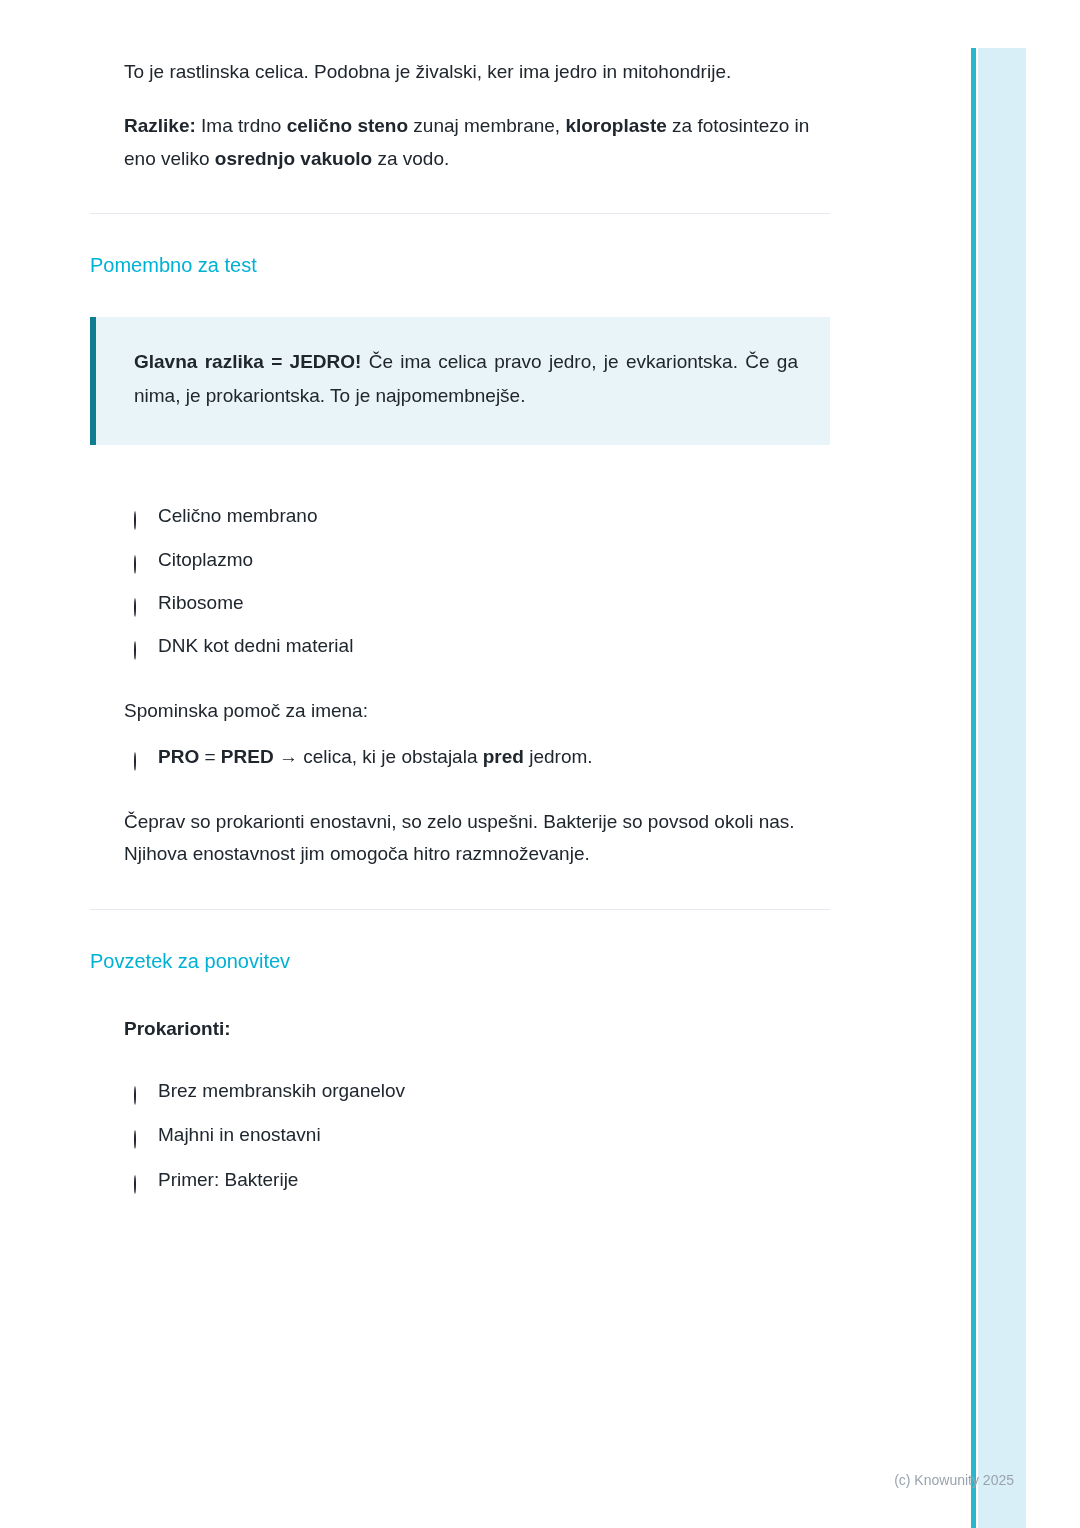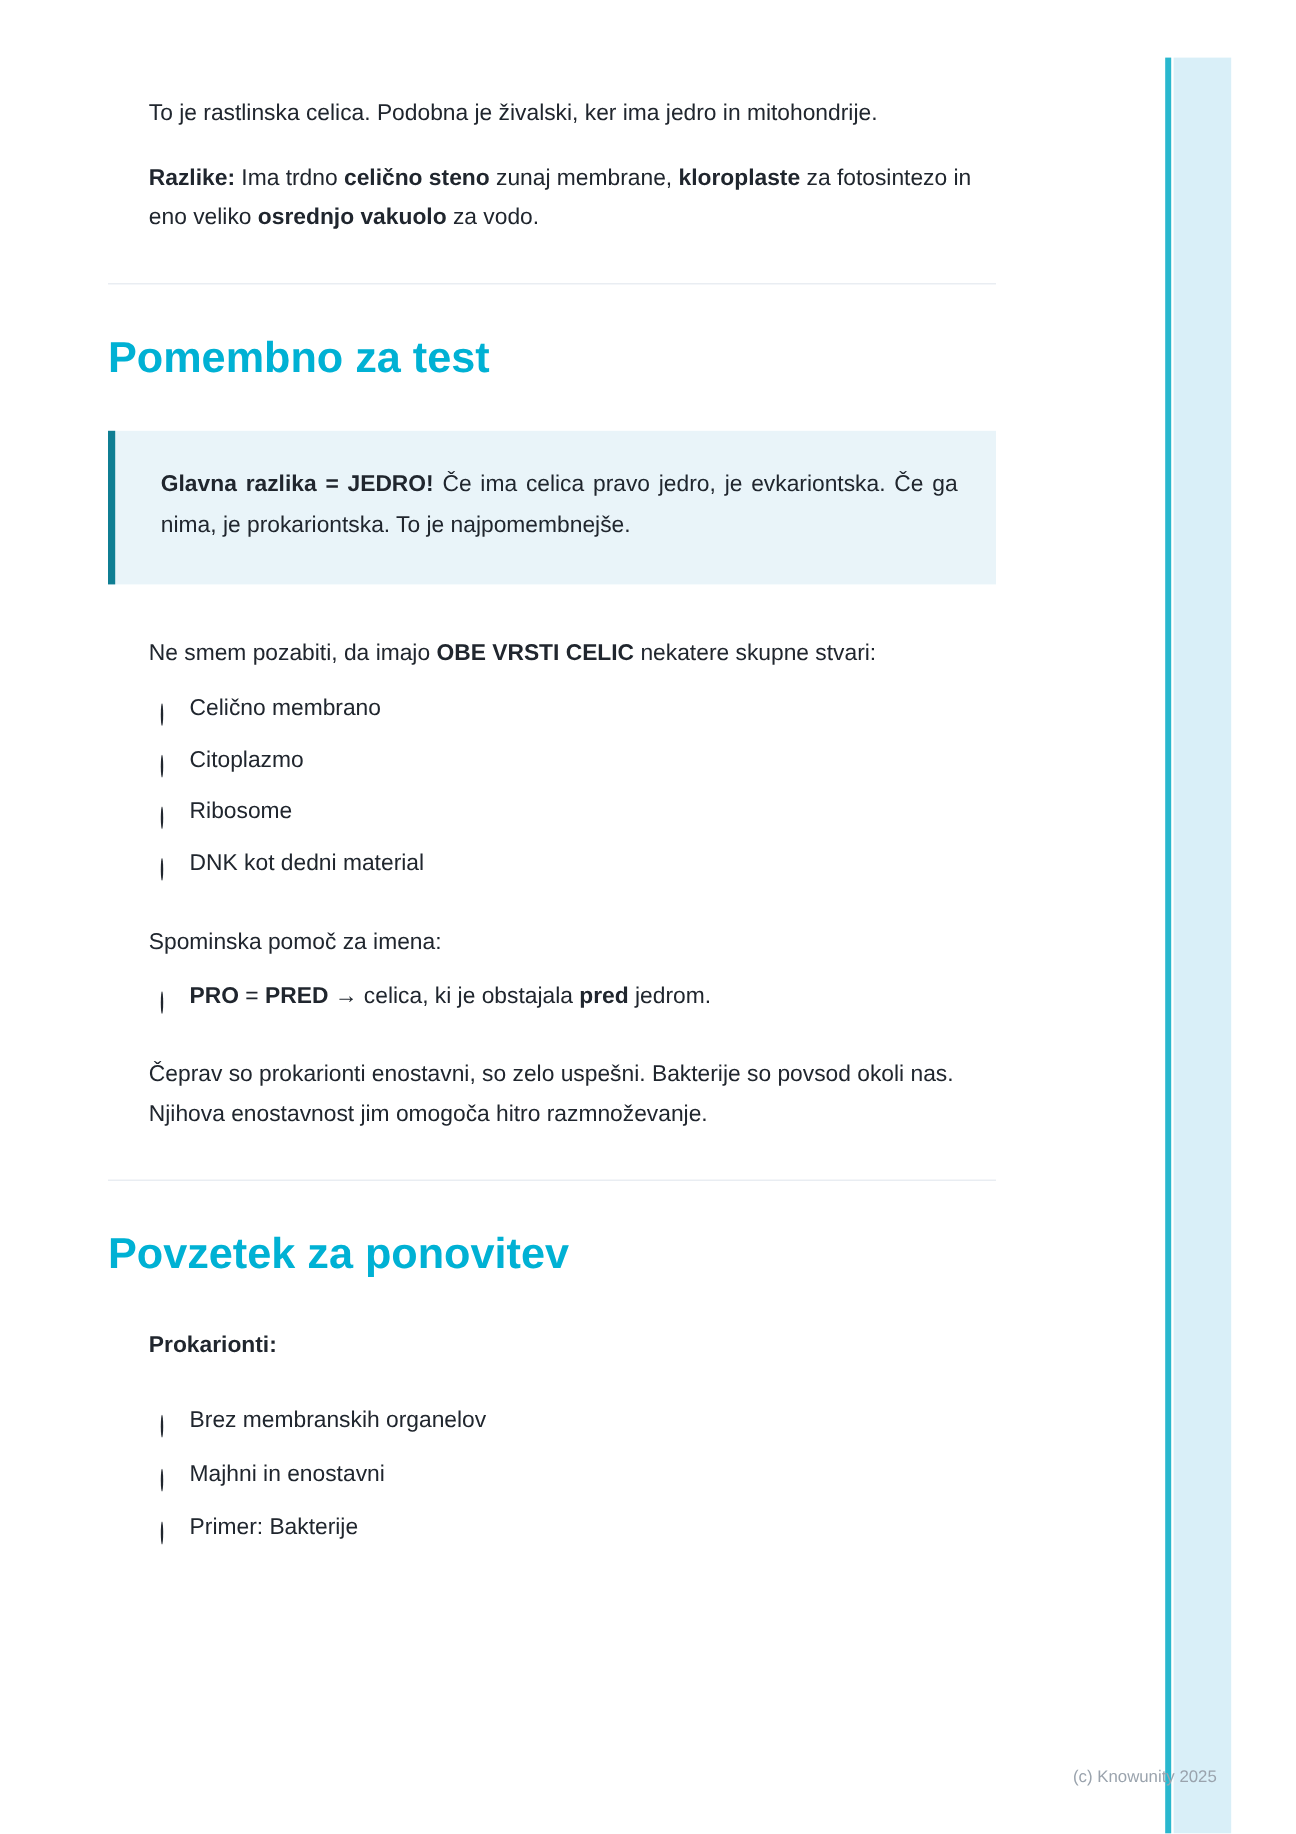--- a/index.html
+++ b/index.html
@@ -11,35 +11,35 @@
     --divider:#e4e9ef;
     --text:#20262e;
     --muted:#9aa3ad;
   }
   *{margin:0;padding:0;box-sizing:border-box;}
   html,body{background:#fff;}
   body{
     width:1080px;height:1528px;position:relative;overflow:hidden;
     font-family:"Liberation Sans", sans-serif;color:var(--text);
   }
-  .content{padding:56px 0 0 90px;width:830px;margin-top:23px;}
+  .content{padding:56px 0 0 90px;width:830px;}
   ul{list-style:none;}
   .li{display:flex;margin-bottom:22px;}
   .marker{flex:0 0 34px;padding-top:12px;}
   .dot{width:7px;height:7px;border-radius:50%;background:var(--text);}
   .circle{width:8px;height:8px;border-radius:50%;border:1.6px solid var(--text);background:#fff;}
   .li-body{flex:1;}
   .li-text{font-size:19px;line-height:1.7;}
   .sub{margin-top:13px;padding-left:10px;}
   .sub .marker{flex:0 0 24px;}
   .sub .li{margin-bottom:11px;}
   .sub.spaced{margin-top:30px;}
   .sub.spaced .li{margin-bottom:12px;}
   .section-title{
-    color:var(--heading);font-size:36px;font-weight:700;margin:0 0 40px 0;
+    color:var(--heading);font-size:20px;font-weight:400;margin:0 0 40px 0;
   }
   .divider{height:1px;background:var(--divider);margin:38px 0 40px 0;}
   .callout{
     background:var(--callout-bg);
     border-left:6px solid var(--callout-border);
     padding:28px 32px 32px 38px;
     margin:0 0 42px 0;
   }
   .callout .li-text{text-align:justify;line-height:1.8;}
   .stripe{position:absolute;top:48px;bottom:0;left:978px;width:48px;background:var(--stripe-bg);z-index:0;}
@@ -74,21 +74,20 @@
   <h2 class="section-title">Pomembno za test</h2>
 
   <div class="callout">
     <div class="li-text"><strong>Glavna razlika = JEDRO!</strong><span> Če ima celica pravo jedro, je evkariontska. Če ga nima, je prokariontska. To je najpomembnejše.</span></div>
   </div>
 
   <ul>
     <li class="li">
       <span class="marker"><span class="dot"></span></span>
       <div class="li-body">
-        <div class="li-text"><span>Ne smem pozabiti, da imajo </span><strong>OBE VRSTI CELIC</strong><span> nekatere skupne stvari:</span></div>
         <ul class="sub">
           <li class="li">
             <span class="marker"><span class="circle"></span></span>
             <div class="li-body">
                 <div class="li-text"><span>Celično membrano</span></div>
               </div>
           </li>
           <li class="li">
             <span class="marker"><span class="circle"></span></span>
             <div class="li-body">

